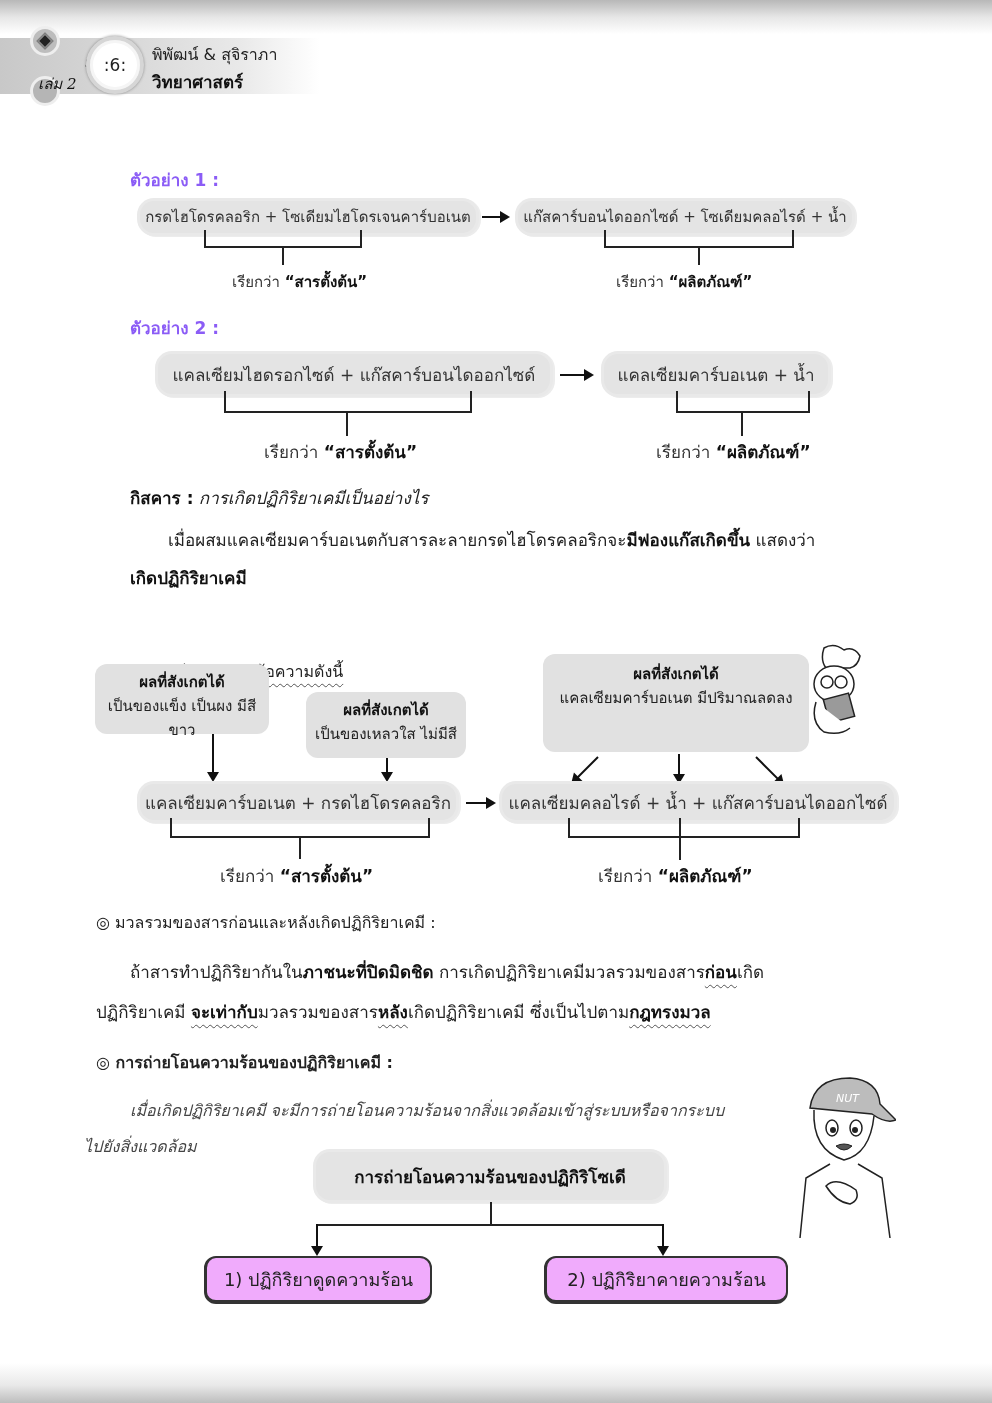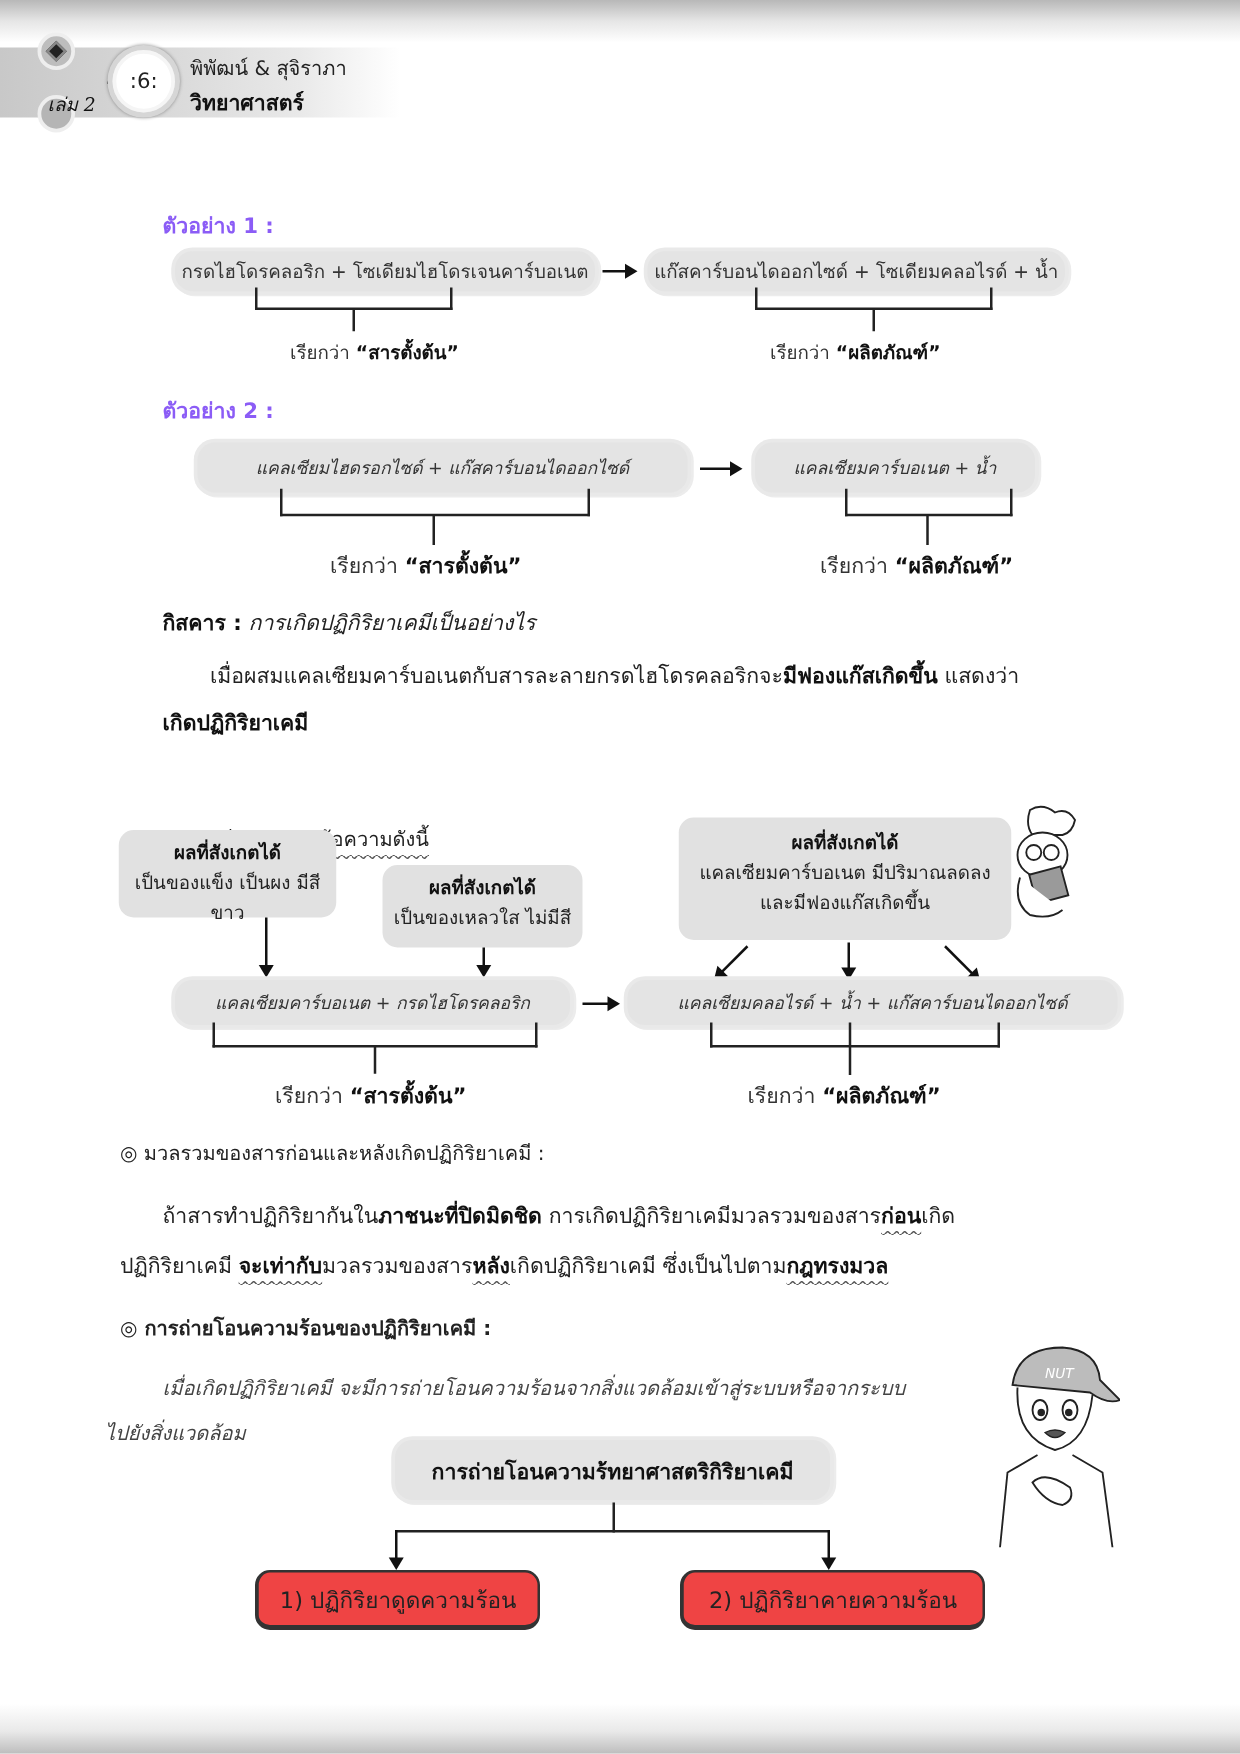--- a/index.html
+++ b/index.html
@@ -29,21 +29,21 @@
   .hdr-subject { position: absolute; left: 152px; top: 68px; font-size: 17px; font-weight: bold; color: #111; }
 
   
   .ex-label { position: absolute; font-size: 17px; font-weight: bold; color: #8b5cf6; }
 
   
   .cloud { position: absolute; background: #e4e4e4; border-radius: 14px;
     box-shadow: 0 0 0 3px #e9e9e9, 2px 1px 0 3px #ececec;
     display: flex; align-items: center; justify-content: center; white-space: nowrap; color: #333; }
   .c-sm { font-size: 15px; }
-  .c-md { font-size: 14px; font-style: italic; }
+  .c-md { font-size: 17px; }
 
   .arrow { position: absolute; height: 2px; background: #111; }
   .arrow::after { content: ""; position: absolute; right: -2px; top: -5px; border-left: 10px solid #111;
     border-top: 6px solid transparent; border-bottom: 6px solid transparent; }
 
   .bracket { position: absolute; border: 2px solid #222; border-top: none; }
   .stem { position: absolute; width: 2px; background: #222; }
 
   .called { position: absolute; font-size: 15px; color: #333; white-space: nowrap; }
   .called b { color: #111; font-weight: bold; }
@@ -59,21 +59,21 @@
 
   .v-arrow { position: absolute; width: 2px; background: #111; }
   .v-arrow::after { content: ""; position: absolute; left: -5px; bottom: -2px; border-top: 10px solid #111;
     border-left: 6px solid transparent; border-right: 6px solid transparent; }
 
   .d-arrow { position: absolute; height: 2px; background: #111; transform-origin: 0 50%; }
   .d-arrow::after { content: ""; position: absolute; right: -2px; top: -5px; border-left: 10px solid #111;
     border-top: 6px solid transparent; border-bottom: 6px solid transparent; }
 
   .rough-box { position: absolute; border: 2px solid #333; border-radius: 12px; border-bottom-width: 4px; border-left-width: 3px;
-    display: flex; align-items: center; justify-content: center; font-size: 18px; color: #222; background: #ef4444; }
+    display: flex; align-items: center; justify-content: center; font-size: 18px; color: #222; background: #f0abfc; }
 
   .mascot { position: absolute; }
 </style>
 </head>
 <body>
 
 <div class="top-shade"></div>
 <div class="bottom-shade"></div>
 
 <div>
@@ -130,21 +130,20 @@
     <div class="t">ผลที่สังเกตได้</div>
     <div>เป็นของแข็ง เป็นผง มีสีขาว</div>
   </div>
   <div class="obs" style="left:306px; top:692px; width:160px; height:66px;">
     <div class="t">ผลที่สังเกตได้</div>
     <div>เป็นของเหลวใส ไม่มีสี</div>
   </div>
   <div class="obs" style="left:543px; top:654px; width:266px; height:98px; padding-top:8px;">
     <div class="t">ผลที่สังเกตได้</div>
     <div>แคลเซียมคาร์บอเนต มีปริมาณลดลง</div>
-    <div>และมีฟองแก๊สเกิดขึ้น</div>
   </div>
 
   <div class="v-arrow" style="left:212px; top:734px; height:46px;"></div>
   <div class="v-arrow" style="left:386px; top:758px; height:22px;"></div>
   <div class="d-arrow" style="left:598px; top:756px; width:36px; transform: rotate(135deg);"></div>
   <div class="v-arrow" style="left:678px; top:754px; height:28px;"></div>
   <div class="d-arrow" style="left:756px; top:756px; width:38px; transform: rotate(45deg);"></div>
 
   <div class="cloud c-md" style="left:140px; top:784px; width:316px; height:36px;">แคลเซียมคาร์บอเนต + กรดไฮโดรคลอริก</div>
   <div class="arrow" style="left:466px; top:802px; width:28px;"></div>
@@ -172,21 +171,21 @@
   <div class="para" style="left:96px; top:910px; font-size:16px;">◎ มวลรวมของสารก่อนและหลังเกิดปฏิกิริยาเคมี :</div>
   <div class="para" style="left:130px; top:958px;"><span>ถ้าสารทำปฏิกิริยากันใน</span><b>ภาชนะที่ปิดมิดชิด</b><span> การเกิดปฏิกิริยาเคมีมวลรวมของสาร</span><b class="wavy">ก่อน</b><span>เกิด</span></div>
   <div class="para" style="left:96px; top:998px;"><span>ปฏิกิริยาเคมี </span><b class="wavy">จะเท่ากับ</b><span>มวลรวมของสาร</span><b class="wavy">หลัง</b><span>เกิดปฏิกิริยาเคมี ซึ่งเป็นไปตาม</span><b class="wavy">กฎทรงมวล</b></div>
 </div>
 
 <div>
   <div class="para" style="left:96px; top:1050px; font-size:16px; font-weight:bold;">◎ การถ่ายโอนความร้อนของปฏิกิริยาเคมี :</div>
   <div class="para" style="left:130px; top:1098px; font-style:italic; color:#444; font-size:16px;">เมื่อเกิดปฏิกิริยาเคมี จะมีการถ่ายโอนความร้อนจากสิ่งแวดล้อมเข้าสู่ระบบหรือจากระบบ</div>
   <div class="para" style="left:84px; top:1134px; font-style:italic; color:#444; font-size:16px;">ไปยังสิ่งแวดล้อม</div>
 
-  <div class="cloud" style="left:316px; top:1152px; width:348px; height:48px; font-size:17px; font-weight:bold; color:#111;">การถ่ายโอนความร้ทยาศาสตริกิริยาเคมี</div>
+  <div class="cloud" style="left:316px; top:1152px; width:348px; height:48px; font-size:17px; font-weight:bold; color:#111;">การถ่ายโอนความร้อนของปฏิกิริโซเดี</div>
   <div class="stem" style="left:490px; top:1202px; height:24px;"></div>
   <div style="position:absolute; left:316px; top:1224px; width:348px; height:2px; background:#222;"></div>
   <div class="v-arrow" style="left:316px; top:1224px; height:30px;"></div>
   <div class="v-arrow" style="left:662px; top:1224px; height:30px;"></div>
 
   <div class="rough-box" style="left:204px; top:1256px; width:228px; height:48px;">1) ปฏิกิริยาดูดความร้อน</div>
   <div class="rough-box" style="left:544px; top:1256px; width:244px; height:48px;">2) ปฏิกิริยาคายความร้อน</div>
 
   <svg class="mascot" style="left:796px; top:1068px;" width="100" height="170" viewBox="0 0 100 170">
     <path d="M14 40 q4 -30 40 -30 q28 2 30 26 l16 16 q-10 4 -24 -6 z" fill="#bcbcbc" stroke="#222" stroke-width="1.5"></path>

